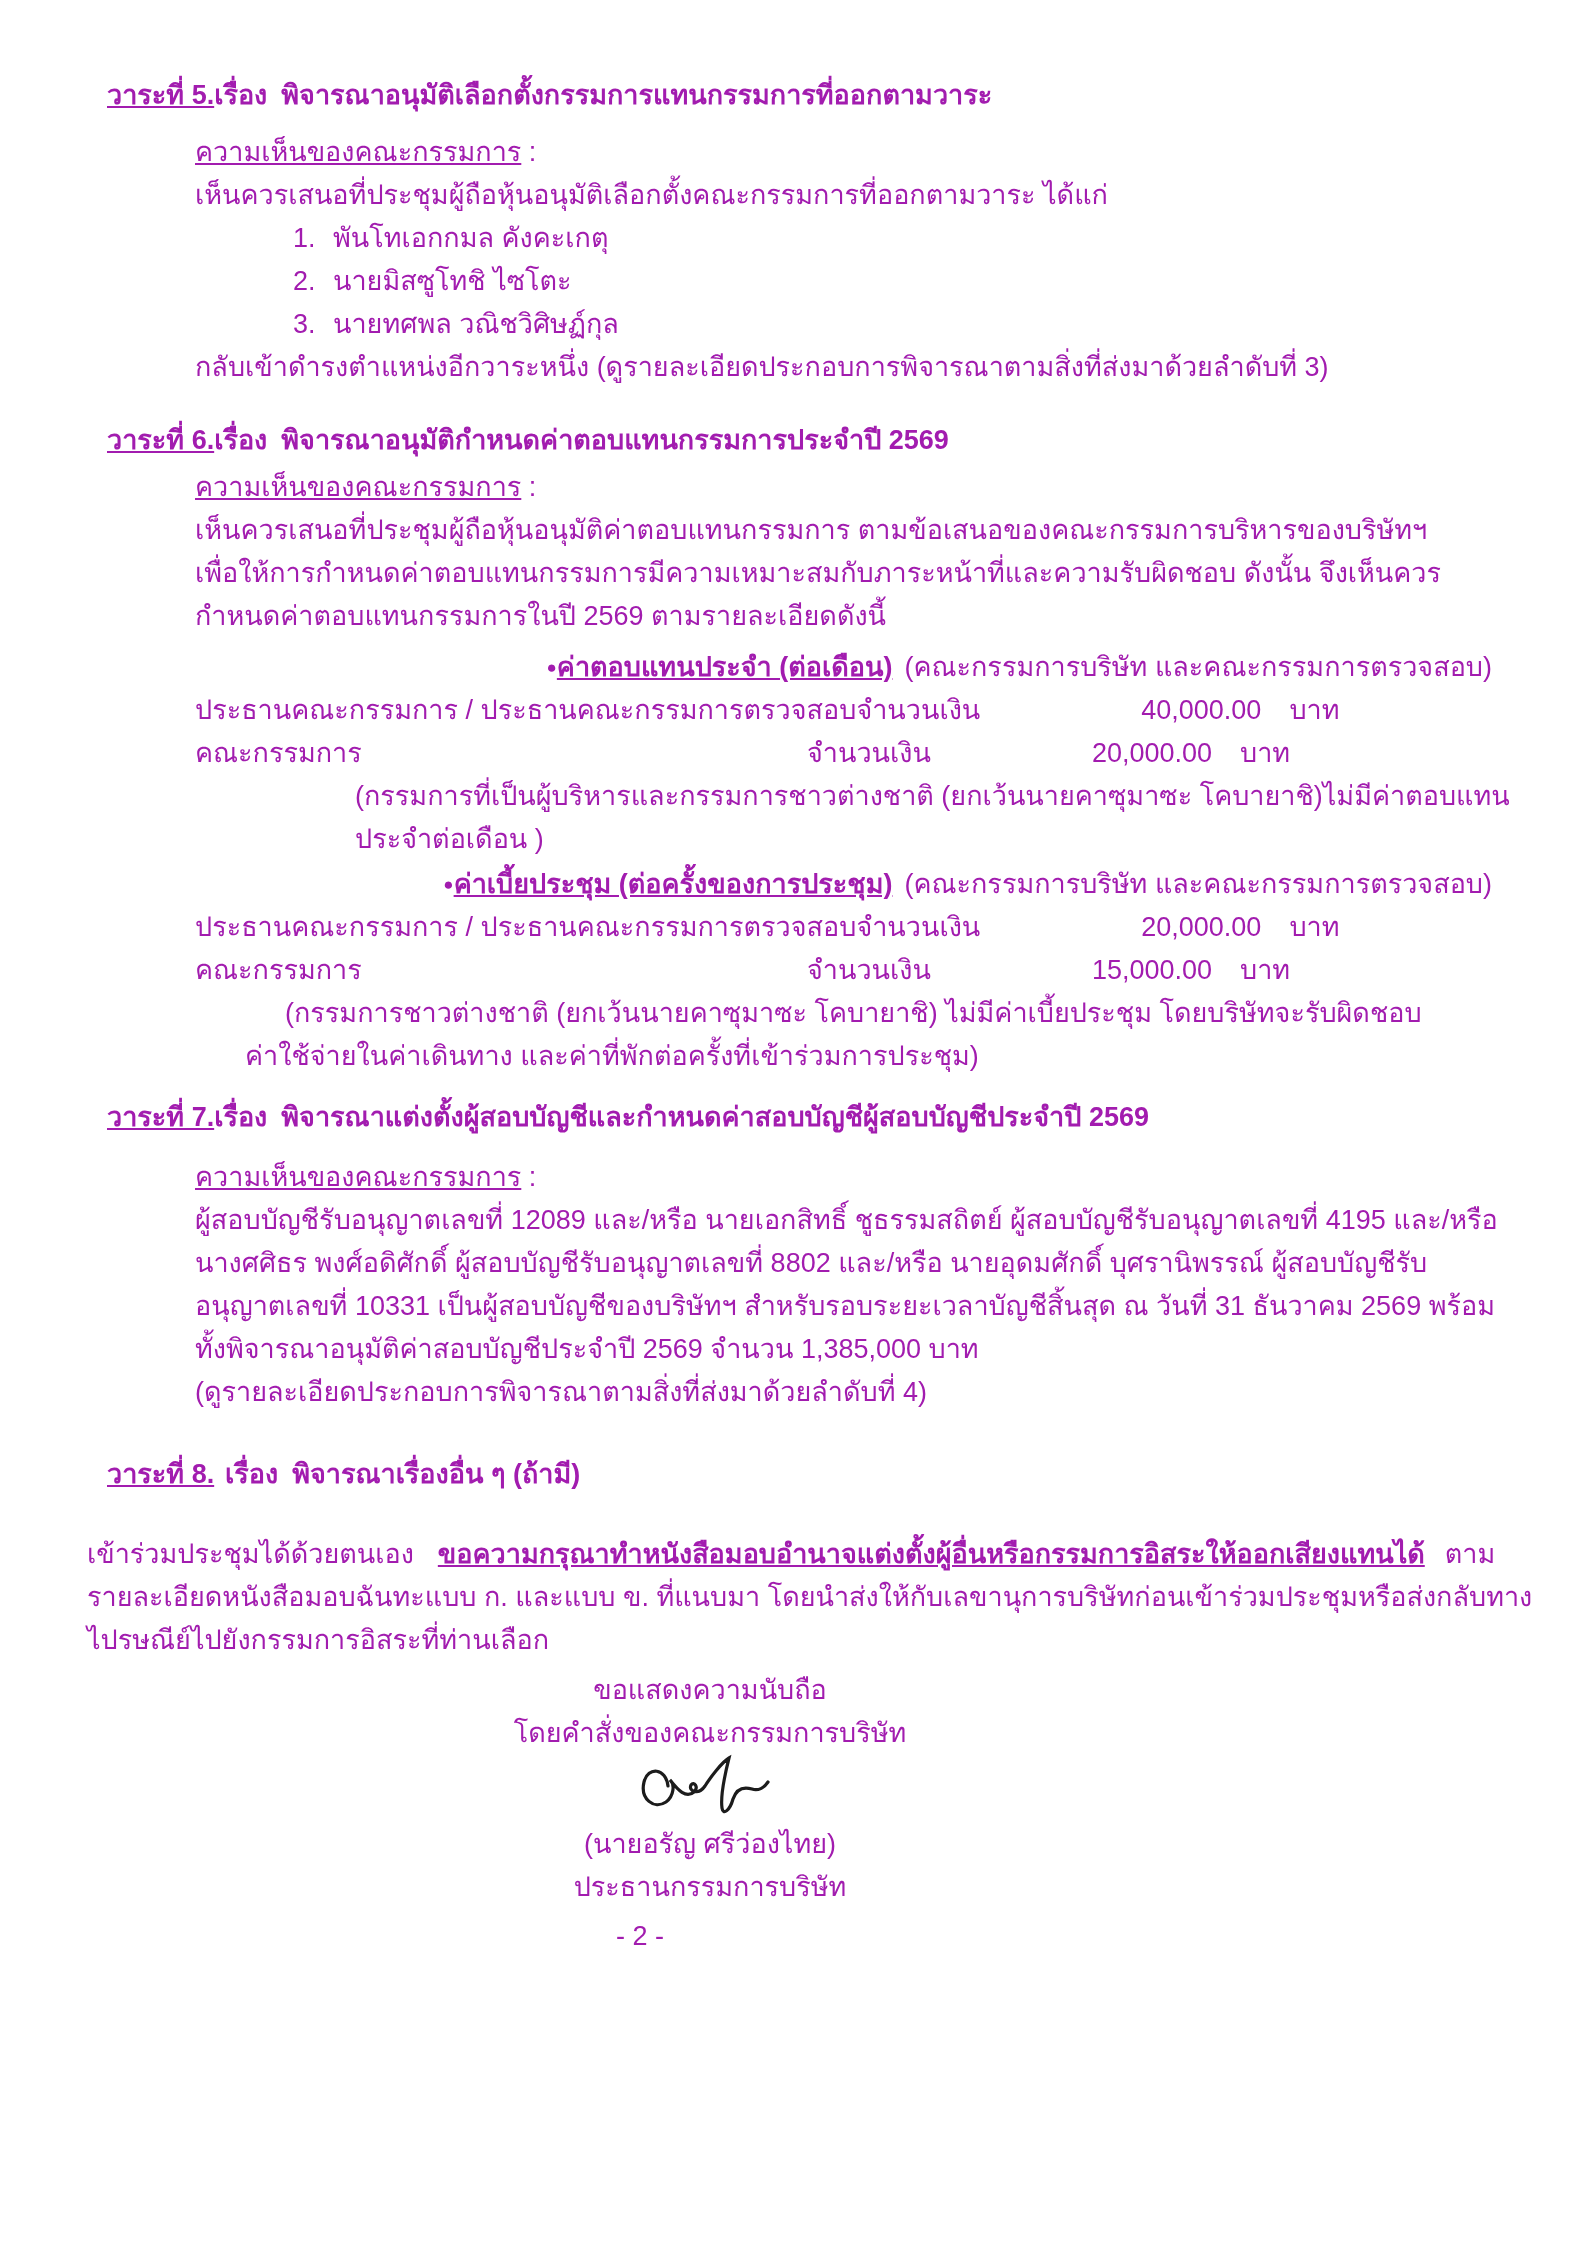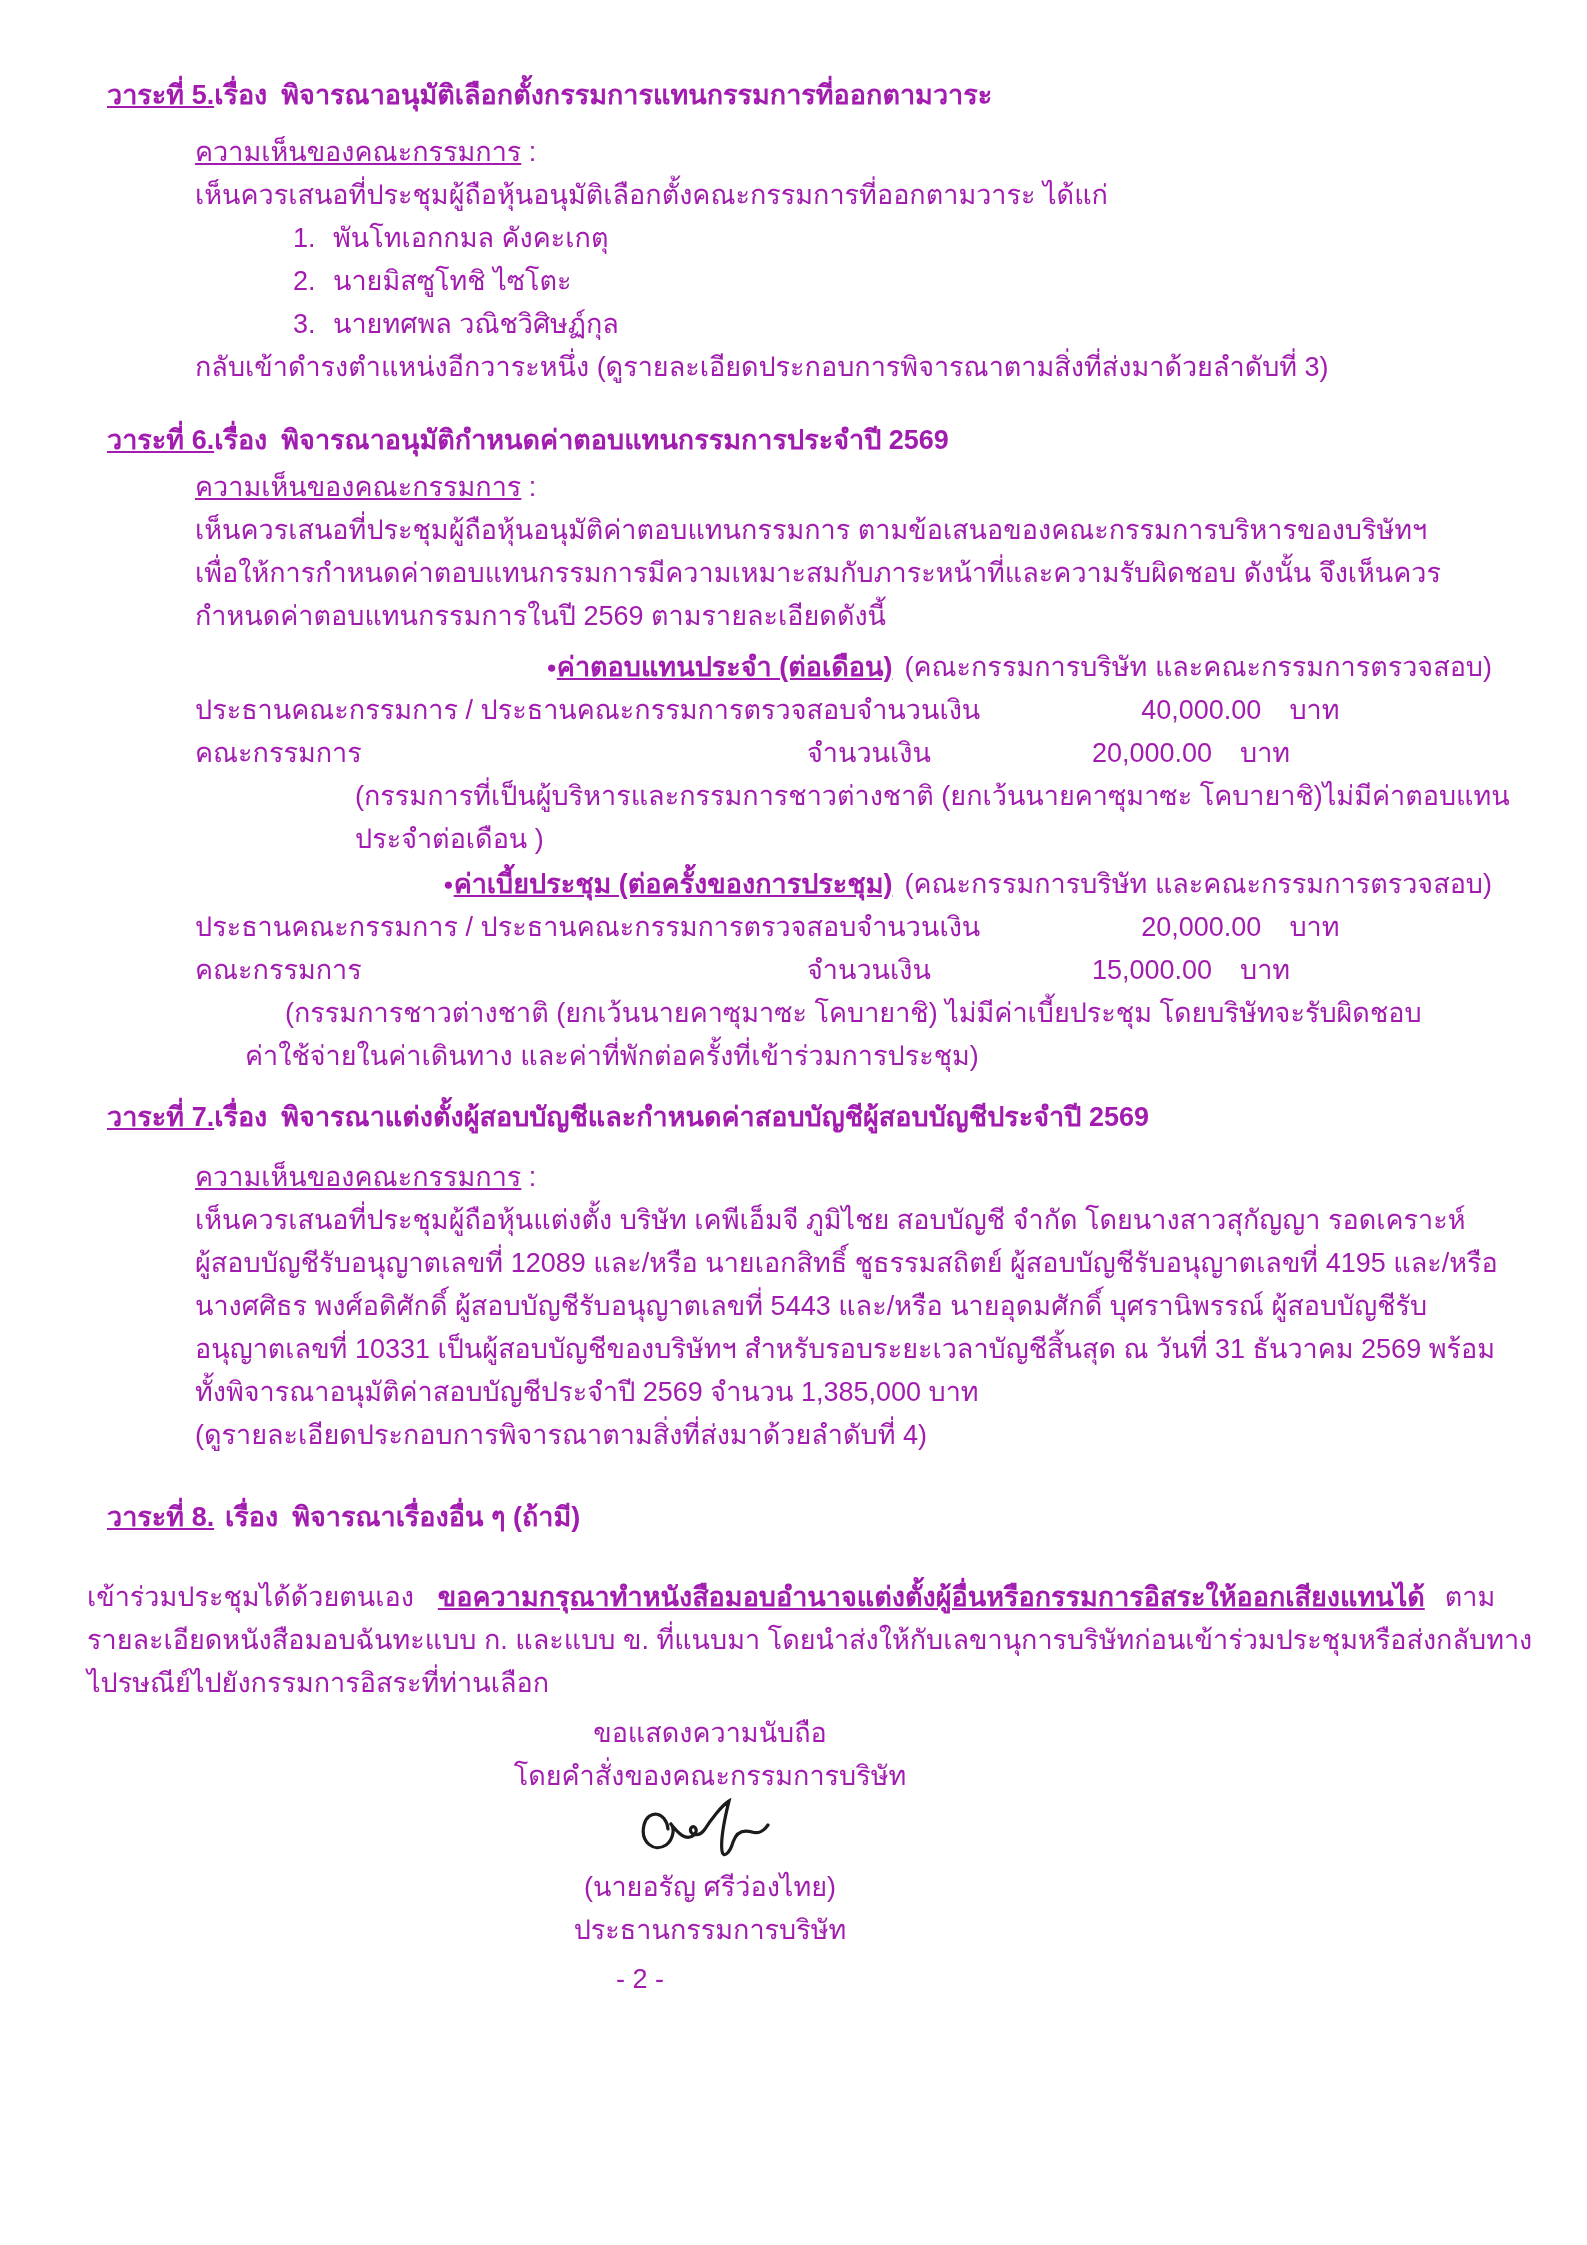--- a/index.html
+++ b/index.html
@@ -133,23 +133,22 @@
 
   <div class="agenda-head mt18">
     <span class="agenda-label gap-a7">วาระที่ 7.</span>
     <span class="subject">เรื่อง</span>
     <span>พิจารณาแต่งตั้งผู้สอบบัญชีและกำหนดค่าสอบบัญชีผู้สอบบัญชีประจำปี 2569</span>
   </div>
   <div class="line indent1 mt17">
     <span class="opinion-label">ความเห็นของคณะกรรมการ</span>
     <span> </span><span>:</span>
   </div>
-  <div class="line indent1">เห็นควรเสนอที่ประชุมผู้ถือหุ้นแต่งตั้ง บริษัท เคพีเอ็มจี ภูมิไชย สอบบัญชี จำกัด  โดยนางสาวสุกัญญา  รอดเคราะห์</div>
   <div class="line indent1">ผู้สอบบัญชีรับอนุญาตเลขที่ 12089  และ/หรือ นายเอกสิทธิ์  ชูธรรมสถิตย์  ผู้สอบบัญชีรับอนุญาตเลขที่  4195  และ/หรือ</div>
-  <div class="line indent1">นางศศิธร  พงศ์อดิศักดิ์  ผู้สอบบัญชีรับอนุญาตเลขที่  5443  และ/หรือ  นายอุดมศักดิ์  บุศรานิพรรณ์  ผู้สอบบัญชีรับ</div>
+  <div class="line indent1">นางศศิธร  พงศ์อดิศักดิ์  ผู้สอบบัญชีรับอนุญาตเลขที่  8802  และ/หรือ  นายอุดมศักดิ์  บุศรานิพรรณ์  ผู้สอบบัญชีรับ</div>
   <div class="line indent1">อนุญาตเลขที่  10331  เป็นผู้สอบบัญชีของบริษัทฯ  สำหรับรอบระยะเวลาบัญชีสิ้นสุด ณ วันที่ 31 ธันวาคม 2569 พร้อม</div>
   <div class="line indent1">ทั้งพิจารณาอนุมัติค่าสอบบัญชีประจำปี 2569  จำนวน 1,385,000  บาท</div>
   <div class="line indent1">(ดูรายละเอียดประกอบการพิจารณาตามสิ่งที่ส่งมาด้วยลำดับที่ 4)</div>
 
   <div class="agenda-head mt39">
     <span class="agenda-label gap-a8">วาระที่ 8.</span>
     <span class="subject">เรื่อง</span>
     <span>พิจารณาเรื่องอื่น ๆ (ถ้ามี)</span>
   </div>
 

